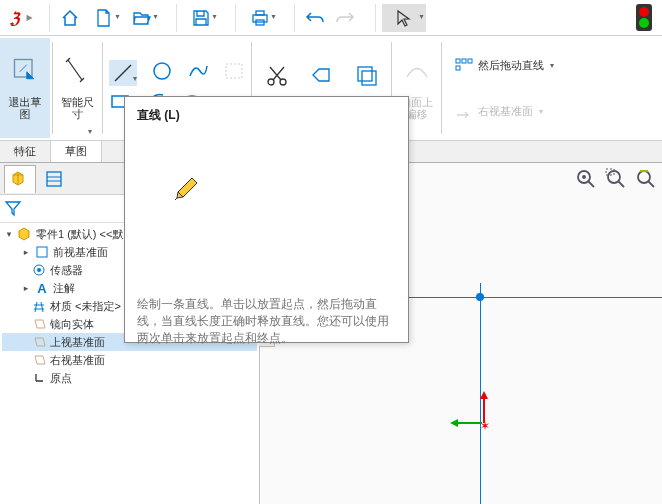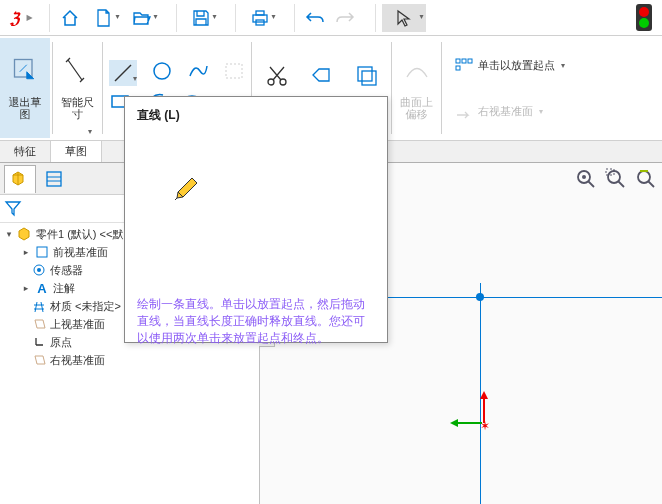--- a/index.html
+++ b/index.html
@@ -36,24 +36,24 @@
 .lp-tab.active{background:#fff;border:1px solid #b0b0b0;border-bottom:none}
 .lp-filter{height:28px;padding:4px;border-bottom:1px solid #e0e0e0}
 .tree{flex:1;overflow:auto;font-size:11px;color:#333;padding:2px}
 .tree-row{display:flex;align-items:center;gap:3px;padding:1px 2px;cursor:pointer;white-space:nowrap}
 .tree-row.sel{background:#cce4f7}
 .tree-indent{display:inline-block}
 .tree-exp{width:10px;height:10px;display:inline-flex;align-items:center;justify-content:center;font-size:9px;color:#555}
 .tree-icon{width:16px;height:16px;display:inline-flex;align-items:center;justify-content:center}
 .canvas{flex:1;background:#fafafa;position:relative}
 .vtoolbar{position:absolute;top:4px;right:4px;display:flex;gap:6px}
-.tooltip{position:absolute;top:96px;left:124px;width:264px;height:247px;background:#fff;border:1px solid #888;padding:10px 12px;z-index:10;box-shadow:2px 2px 6px rgba(0,0,0,0.15)}
+.tooltip{position:absolute;top:96px;left:124px;width:285px;height:247px;background:#fff;border:1px solid #888;padding:10px 12px;z-index:10;box-shadow:2px 2px 6px rgba(0,0,0,0.15)}
 .tooltip-title{font-size:12px;font-weight:bold;color:#222;margin-bottom:50px}
 .tooltip-icon{margin:0 0 90px 36px}
-.tooltip-desc{font-size:12px;color:#8b5cf6;line-height:17px}
+.tooltip-desc{font-size:12px;color:#737373;line-height:17px}
 .sketch-line{position:absolute;background:#0078d4}
 .sketch-endpoint{position:absolute;width:8px;height:8px;background:#0078d4;border-radius:50%}
 .axis-y{position:absolute;width:2px;height:24px;background:#e00}
 .axis-x{position:absolute;width:24px;height:2px;background:#0a0}
 .arrow-up{position:absolute;width:0;height:0;border-left:4px solid transparent;border-right:4px solid transparent;border-bottom:8px solid #e00}
 .arrow-right{position:absolute;width:0;height:0;border-top:4px solid transparent;border-bottom:4px solid transparent;border-left:8px solid #0a0}
 .origin-star{position:absolute;color:#e00;font-size:12px}
 .handle{position:absolute;width:16px;height:34px;background:#f4f4f4;border:1px solid #c0c0c0;border-left:none;display:flex;align-items:center;justify-content:center;font-size:9px;color:#666;cursor:pointer}
 </style>
 </head>
@@ -224,21 +224,21 @@
   </div>
   <div class="rib-sep"></div>
   <div style="display:flex;flex-direction:column;justify-content:space-around;padding:4px 8px">
     <div class="rib-small-btn">
         <svg width="20" height="16" viewBox="0 0 20 16">
           <rect x="2" y="2" width="4" height="4" stroke="#0078d4" fill="none"></rect>
           <rect x="8" y="2" width="4" height="4" stroke="#0078d4" fill="none"></rect>
           <rect x="14" y="2" width="4" height="4" stroke="#0078d4" fill="none"></rect>
           <rect x="2" y="9" width="4" height="4" stroke="#0078d4" fill="none"></rect>
         </svg>
-        <span>单击以放置起点</span>
+        <span>然后拖动直线</span>
         <span style="font-size:8px;color:#666;margin-left:2px">▾</span>
       </div>
     <div class="rib-small-btn" style="opacity:0.35">
         <svg width="20" height="16" viewBox="0 0 20 16">
           <path d="M3 12 H14 L11 9 M14 12 L11 15" stroke="#888" fill="none" stroke-width="1.3"></path>
         </svg>
         <span>右视基准面</span>
         <span style="font-size:8px;color:#666;margin-left:2px">▾</span>
       </div>
   </div>
@@ -315,39 +315,48 @@
           </span>
           <span>材质 &lt;未指定&gt;</span>
         </div>
       <div class="tree-row">
           <span class="tree-indent" style="width:24px"></span>
           <span class="tree-icon">
             <svg width="14" height="14" viewBox="0 0 14 14">
               <path d="M3 3 L11 3 L13 11 L5 11 Z" fill="none" stroke="#ca8"></path>
             </svg>
           </span>
+          <span>镜向实体</span>
+        </div>
+      <div class="tree-row sel">
+          <span class="tree-indent" style="width:24px"></span>
+          <span class="tree-icon">
+            <svg width="14" height="14" viewBox="0 0 14 14">
+              <path d="M3 3 L11 3 L13 11 L5 11 Z" fill="none" stroke="#ca8"></path>
+            </svg>
+          </span>
           <span>上视基准面</span>
         </div>
       <div class="tree-row">
           <span class="tree-indent" style="width:24px"></span>
           <span class="tree-icon">
             <svg width="14" height="14" viewBox="0 0 14 14">
+              <path d="M3 3 L11 3 L13 11 L5 11 Z" fill="none" stroke="#ca8"></path>
+            </svg>
+          </span>
+          <span>右视基准面</span>
+        </div>
+      <div class="tree-row">
+          <span class="tree-indent" style="width:24px"></span>
+          <span class="tree-icon">
+            <svg width="14" height="14" viewBox="0 0 14 14">
               <path d="M4 10 V3 M4 10 H11" stroke="#333" fill="none" stroke-width="1.3"></path>
             </svg>
           </span>
           <span>原点</span>
-        </div>
-      <div class="tree-row">
-          <span class="tree-indent" style="width:24px"></span>
-          <span class="tree-icon">
-            <svg width="14" height="14" viewBox="0 0 14 14">
-              <path d="M3 3 L11 3 L13 11 L5 11 Z" fill="none" stroke="#ca8"></path>
-            </svg>
-          </span>
-          <span>右视基准面</span>
         </div>
     </div>
   </div>
   <div class="canvas">
     <div class="handle" style="top:150px;left:-1px">◂</div>
     <div class="vtoolbar">
       <div><svg width="24" height="24" viewBox="0 0 24 24">
             <circle cx="10" cy="10" r="6" fill="none" stroke="#556" stroke-width="1.8"></circle>
             <line x1="14" y1="14" x2="20" y2="20" stroke="#556" stroke-width="1.8"></line>
             <circle cx="10" cy="10" r="2" fill="#556"></circle>

